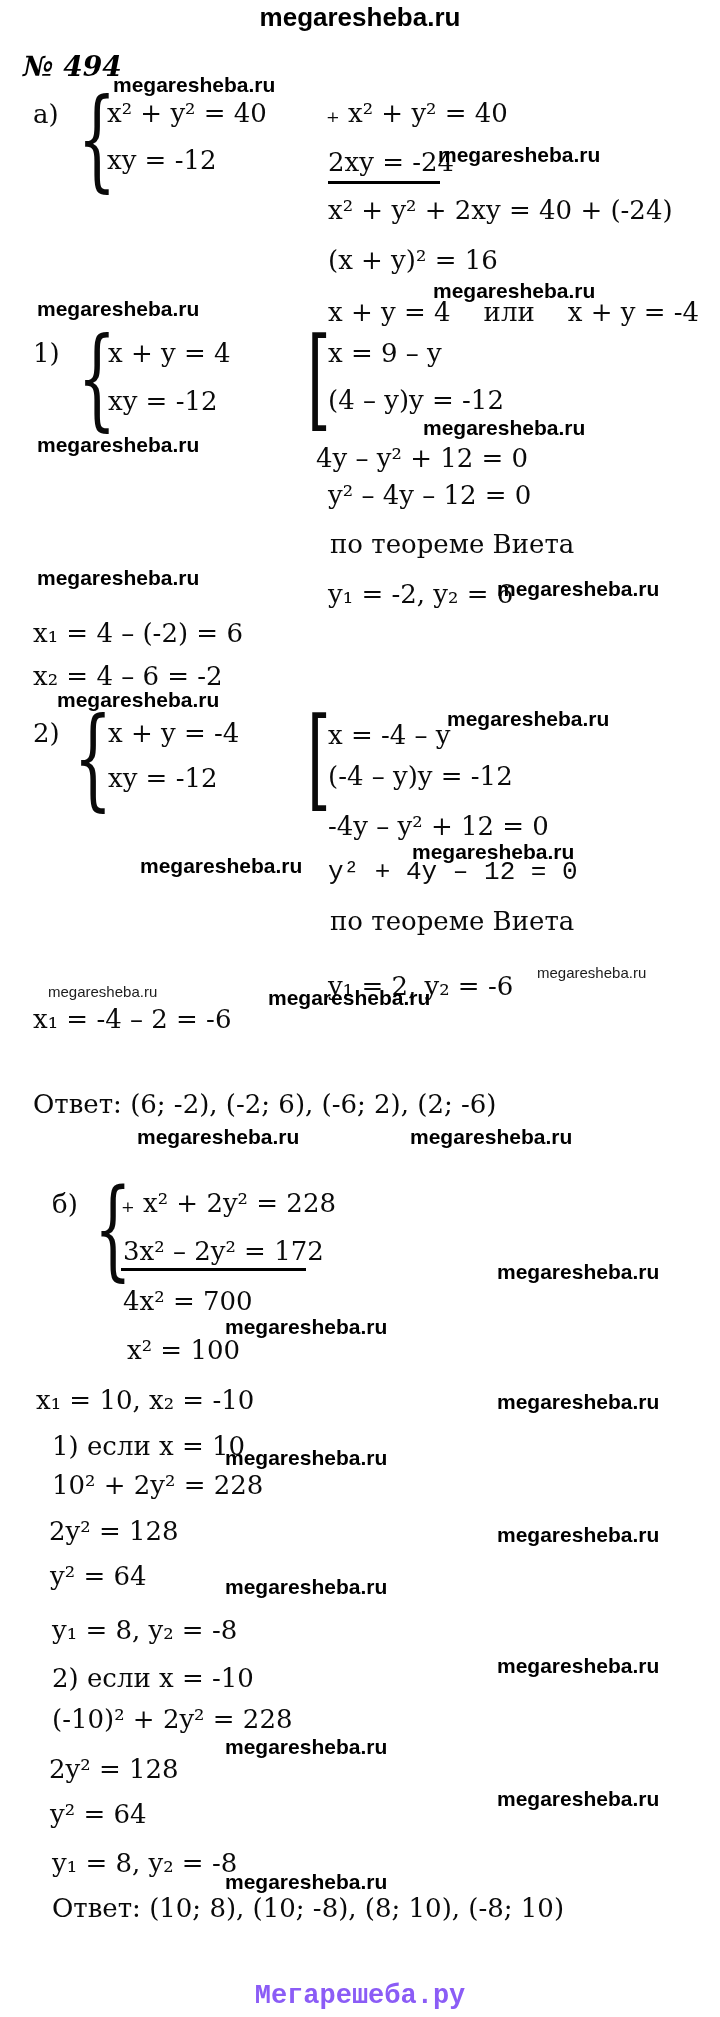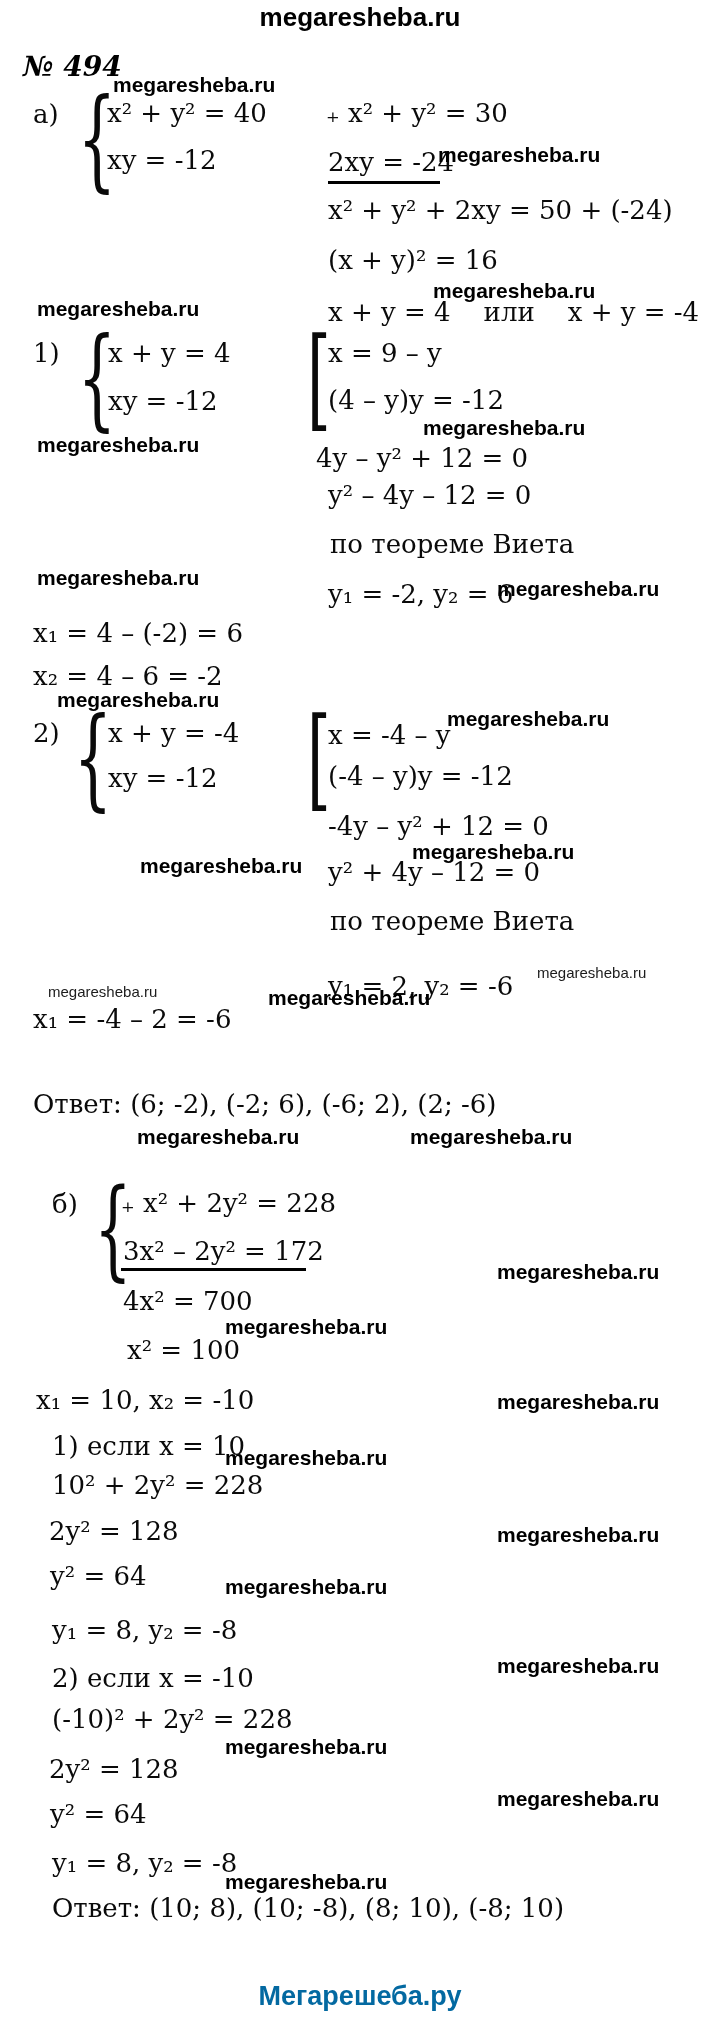--- a/index.html
+++ b/index.html
@@ -9,43 +9,43 @@
   .math,.label,.answer{font-family:"DejaVu Serif","Liberation Serif",serif;
         font-size:26px;line-height:1.15;white-space:pre;color:#0a0a0a;}
   .heading{font-family:"DejaVu Serif","Liberation Serif",serif;font-weight:bold;
         font-size:28px;line-height:1;white-space:pre;color:#000;}
   .wm{font-family:"Liberation Sans","DejaVu Sans",sans-serif;font-weight:bold;
         font-size:21px;line-height:1;white-space:pre;color:#000;}
   .wmtop{font-family:"Liberation Sans","DejaVu Sans",sans-serif;font-weight:bold;
         font-size:26px;line-height:1;left:50%;transform:translateX(-50%);color:#000;}
   .wmlight{font-family:"Liberation Sans","DejaVu Sans",sans-serif;font-weight:normal;
         font-size:15px;line-height:1;color:#1c1c1c;}
-  .footer{font-family:Liberation Sans, sans-serif;font-weight:bold;
-        font-size:27px;line-height:1;left:50%;transform:translateX(-50%);color:#0369a1;}
+  .footer{font-family:Liberation Mono, monospace;font-weight:bold;
+        font-size:27px;line-height:1;left:50%;transform:translateX(-50%);color:#8b5cf6;}
   .brace,.bracket{display:flex;align-items:center;justify-content:center;
         font-family:"DejaVu Serif","Liberation Serif",serif;font-weight:normal;
         color:#0a0a0a;transform:scaleX(.55);transform-origin:center;}
   .rule{background:#000;}
 </style>
 </head>
 <body>
 
 <div id="page">
     <div class="el wmtop" style="top: 4px;">megaresheba.ru</div>
     <div class="el heading" style="top: 53px; left: 23px; font-style: italic;">№ 494</div>
     <div class="el wm" style="top: 74px; left: 113px;">megaresheba.ru</div>
     <div class="el label" style="top: 100px; left: 33px;">а)</div>
     <div class="el brace" style="top: 97px; left: 84px; height: 84px; width: 26px; font-size: 111px; line-height: 84px;">{</div>
     <div class="el math" style="top: 99px; left: 107px;">x² + y² = 40</div>
     <div class="el math" style="top: 146px; left: 107px;">xy = -12</div>
-    <div class="el math" style="top: 99px; left: 326px;">₊ x² + y² = 30</div>
+    <div class="el math" style="top: 99px; left: 326px;">₊ x² + y² = 40</div>
     <div class="el math" style="top: 148px; left: 328px;">2xy = -24</div>
     <div class="el rule" style="top: 181px; left: 328px; width: 112px; height: 3px;"></div>
     <div class="el wm" style="top: 144px; left: 438px;">megaresheba.ru</div>
-    <div class="el math" style="top: 196px; left: 328px;">x² + y² + 2xy = 50 + (-24)</div>
+    <div class="el math" style="top: 196px; left: 328px;">x² + y² + 2xy = 40 + (-24)</div>
     <div class="el math" style="top: 246px; left: 328px;">(x + y)² = 16</div>
     <div class="el wm" style="top: 280px; left: 433px;">megaresheba.ru</div>
     <div class="el math" style="top: 298px; left: 328px;">x + y = 4    или    x + y = -4</div>
     <div class="el wm" style="top: 298px; left: 37px;">megaresheba.ru</div>
     <div class="el label" style="top: 339px; left: 33px;">1)</div>
     <div class="el brace" style="top: 336px; left: 84px; height: 84px; width: 26px; font-size: 111px; line-height: 84px;">{</div>
     <div class="el math" style="top: 339px; left: 108px;">x + y = 4</div>
     <div class="el math" style="top: 387px; left: 108px;">xy = -12</div>
     <div class="el bracket" style="top: 336px; left: 306px; height: 84px; width: 26px; font-size: 111px; line-height: 84px;">[</div>
     <div class="el math" style="top: 339px; left: 328px;">x = 9 – y</div>
@@ -65,21 +65,21 @@
     <div class="el brace" style="top: 716px; left: 80px; height: 84px; width: 26px; font-size: 111px; line-height: 84px;">{</div>
     <div class="el math" style="top: 719px; left: 108px;">x + y = -4</div>
     <div class="el math" style="top: 764px; left: 108px;">xy = -12</div>
     <div class="el bracket" style="top: 716px; left: 306px; height: 84px; width: 26px; font-size: 111px; line-height: 84px;">[</div>
     <div class="el math" style="top: 721px; left: 328px;">x = -4 – y</div>
     <div class="el wm" style="top: 708px; left: 447px;">megaresheba.ru</div>
     <div class="el math" style="top: 762px; left: 328px;">(-4 – y)y = -12</div>
     <div class="el math" style="top: 812px; left: 328px;">-4y – y² + 12 = 0</div>
     <div class="el wm" style="top: 841px; left: 412px;">megaresheba.ru</div>
     <div class="el wm" style="top: 855px; left: 140px;">megaresheba.ru</div>
-    <div class="el math" style="top: 858px; left: 328px;">y² + 4y – 12 = 0</div>
+    <div class="el math" style="top: 858px; left: 328px; font-family: Liberation Mono, monospace;">y² + 4y – 12 = 0</div>
     <div class="el math" style="top: 907px; left: 330px;">по теореме Виета</div>
     <div class="el math" style="top: 972px; left: 328px;">y₁ = 2, y₂ = -6</div>
     <div class="el wmlight" style="top: 965px; left: 537px;">megaresheba.ru</div>
     <div class="el wmlight" style="top: 984px; left: 48px;">megaresheba.ru</div>
     <div class="el wm" style="top: 987px; left: 268px;">megaresheba.ru</div>
     <div class="el math" style="top: 1005px; left: 33px;">x₁ = -4 – 2 = -6</div>
     <div class="el answer" style="top: 1090px; left: 33px;">Ответ: (6; -2), (-2; 6), (-6; 2), (2; -6)</div>
     <div class="el wm" style="top: 1126px; left: 137px;">megaresheba.ru</div>
     <div class="el wm" style="top: 1126px; left: 410px;">megaresheba.ru</div>
     <div class="el label" style="top: 1190px; left: 52px;">б)</div>

